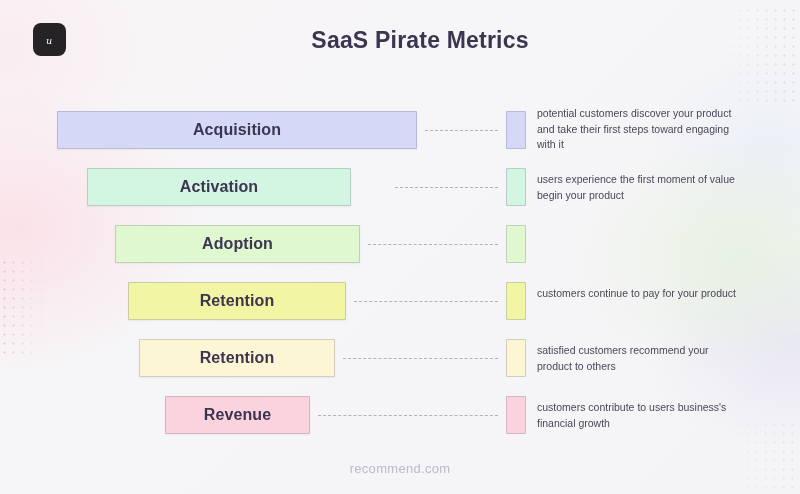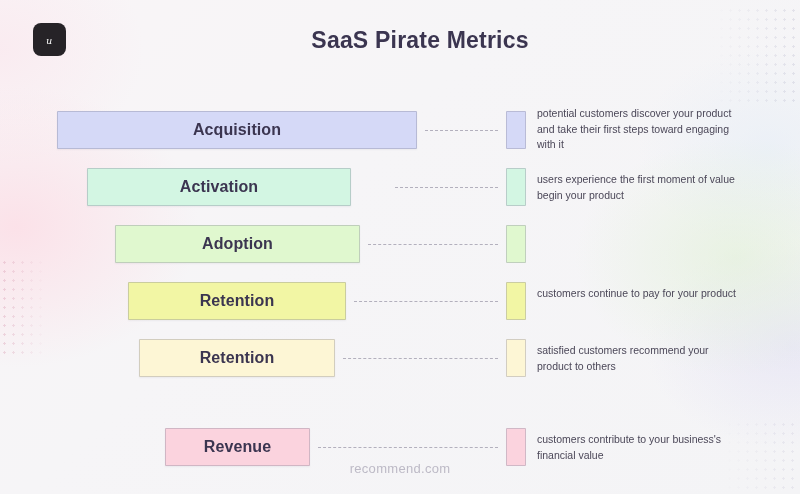--- a/index.html
+++ b/index.html
@@ -199,25 +199,25 @@
         <div class="desc lines2">customers continue to pay for your product</div>
       </div>
       <div class="row" style="top: 339px;">
         <div class="bar" style="left: 139px; width: 196px; background: rgb(253, 246, 213);">
           <span class="bar-label">Retention</span>
         </div>
         <div class="connector" style="left: 343px; width: 155px;"></div>
         <div class="swatch" style="background: rgb(253, 246, 213);"></div>
         <div class="desc lines2">satisfied customers recommend your product to others</div>
       </div>
-      <div class="row" style="top: 396px; margin-top: 32px;">
+      <div class="row" style="top: 396px;">
         <div class="bar" style="left: 165px; width: 145px; background: rgb(251, 211, 222);">
           <span class="bar-label">Revenue</span>
         </div>
         <div class="connector" style="left: 318px; width: 180px;"></div>
         <div class="swatch" style="background: rgb(251, 211, 222);"></div>
-        <div class="desc lines2">customers contribute to your business's financial value</div>
+        <div class="desc lines2">customers contribute to users business's financial growth</div>
       </div>
     </div>
 
   <div id="footer">recommend.com</div>
 
 </div>
 
 </body></html>

